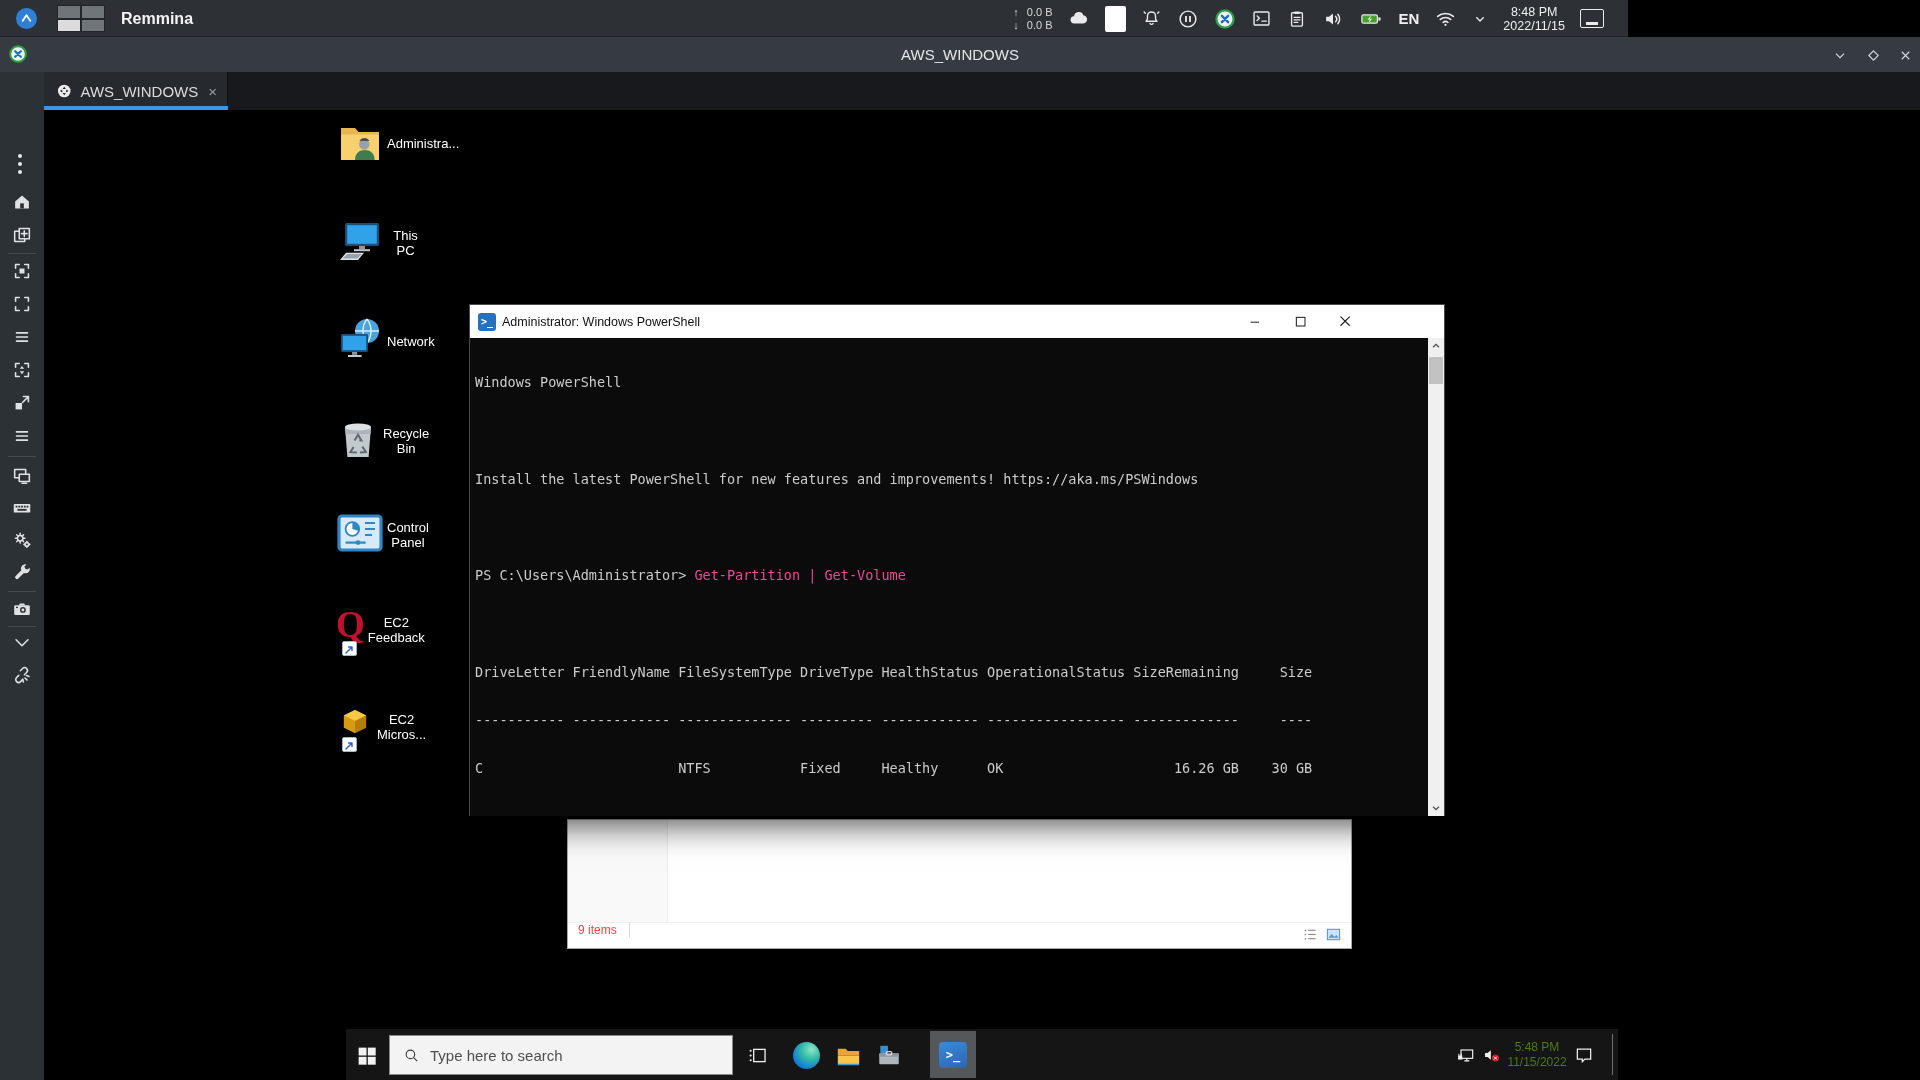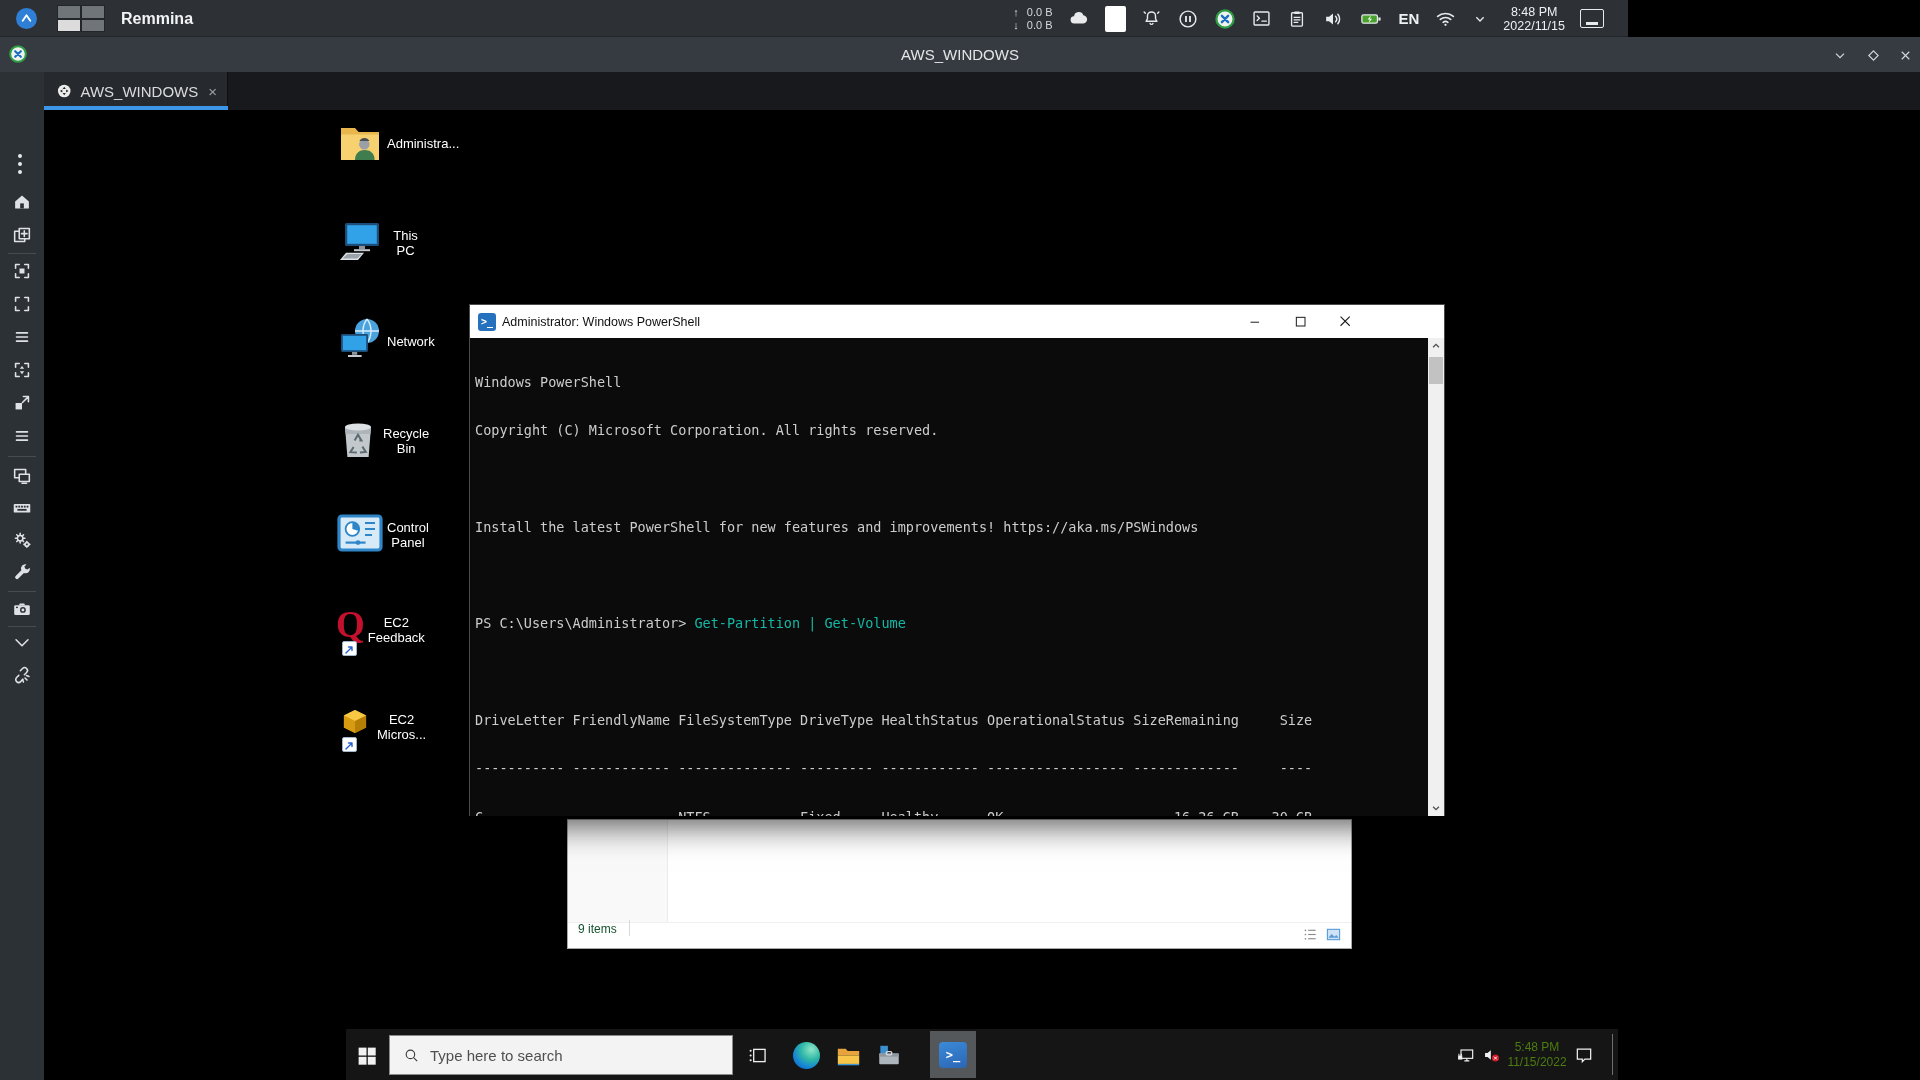--- a/index.html
+++ b/index.html
@@ -71,33 +71,33 @@
   #pstitle { left:0; top:0; width:974px; height:33px; background:#fff; display:flex; align-items:center; }
   #pstitle .ttext { font-size:12.5px; color:#111; margin-left:6px; }
   #psicon { width:18px; height:18px; margin-left:8px; background:#2671be; border-radius:3px;
             display:flex; align-items:center; justify-content:center; color:#fff;
             font-size:10px; font-weight:bold; font-family:"DejaVu Sans Mono", monospace; }
   .psctl { position:absolute; top:0; width:45px; height:33px; display:flex; align-items:center; justify-content:center; }
   #console { left:0; top:33px; width:958px; height:478px; background:#0b0b0b; padding:4px 0 0 5px;
              font-family:"DejaVu Sans Mono","Liberation Mono", monospace; font-size:13.5px;
              color:#cccccc; white-space:pre; overflow:hidden; }
   #console .cl { height:16.3px; line-height:16.3px; }
-  #console .cmd { color:#14b8a6;text-align:right; }
+  #console .cmd { color:#ec4899;text-align:right; }
   #psscroll { left:958px; top:33px; width:16px; height:478px; background:#f0f0f0; }
   #psscroll .arr { position:absolute; left:0; width:16px; height:16px; display:flex;
                    align-items:center; justify-content:center; }
   #psscroll .arr svg { width:10px; height:10px; stroke:#505050; fill:none; stroke-width:1.6; }
   #psthumb { position:absolute; left:1px; top:19px; width:14px; height:27px; background:#c2c2c2; }
 
   
   #explorer { left:567px; top:819px; width:785px; height:130px; background:#fff;
               border:1px solid #a8a8a8; box-shadow:0 4px 12px rgba(0,0,0,.5); z-index:10; }
   #exleft { left:0; top:0; width:100px; height:102px; background:#f9f9f9; border-right:1px solid #ececec; }
   #exstatus { left:0; top:102px; width:783px; height:14px; background:#fff; border-top:1px solid #f0f0f0;
-              display:flex; align-items:flex-end; font-size:12px; color:#14532d; }
+              display:flex; align-items:center; font-size:12px; color:#ef4444; }
   #exstatus .cnt { margin-left:10px; }
   #exstatus .vsep { width:1px; height:16px; background:#d9d9d9; margin-left:12px; }
   #exviews { position:absolute; right:10px; top:4px; display:flex; gap:8px; }
 
   
   #taskbar { left:346px; top:1029px; width:1272px; height:51px; background:#151515; z-index:40; }
   .tb { position:absolute; display:flex; align-items:center; justify-content:center; }
   #searchbox { left:43px; top:6px; width:344px; height:40px; background:#f3f3f3;
                border:1px solid #8a8a8a; display:flex; align-items:center; }
   #searchbox svg { width:17px; height:17px; margin:0 10px 0 13px; stroke:#3c3c3c; fill:none; stroke-width:1.6; }
@@ -497,21 +497,20 @@
         </svg>
     </div>
     <div class="psctl" style="left:853px">
       <svg width="17" height="17" viewBox="0 0 24 24" stroke="#1a1a1a" stroke-width="1.5" fill="none">
           <path d="M5 5l13 13M18 5 5 18"></path>
         </svg>
     </div>
 
     <div id="console" class="abs">
       <div class="cl">Windows PowerShell</div>
-      <div class="cl">Copyright (C) Microsoft Corporation. All rights reserved.</div>
       <div class="cl"></div>
       <div class="cl">Install the latest PowerShell for new features and improvements! https://aka.ms/PSWindows</div>
       <div class="cl"></div>
       <div class="cl"><span>PS C:\Users\Administrator&gt; </span><span class="cmd">Get-Partition | Get-Volume</span></div>
       <div class="cl"></div>
       <div class="cl">DriveLetter FriendlyName FileSystemType DriveType HealthStatus OperationalStatus SizeRemaining     Size</div>
       <div class="cl">----------- ------------ -------------- --------- ------------ ----------------- -------------     ----</div>
       <div class="cl">C                        NTFS           Fixed     Healthy      OK                     16.26 GB    30 GB</div>
       
       

